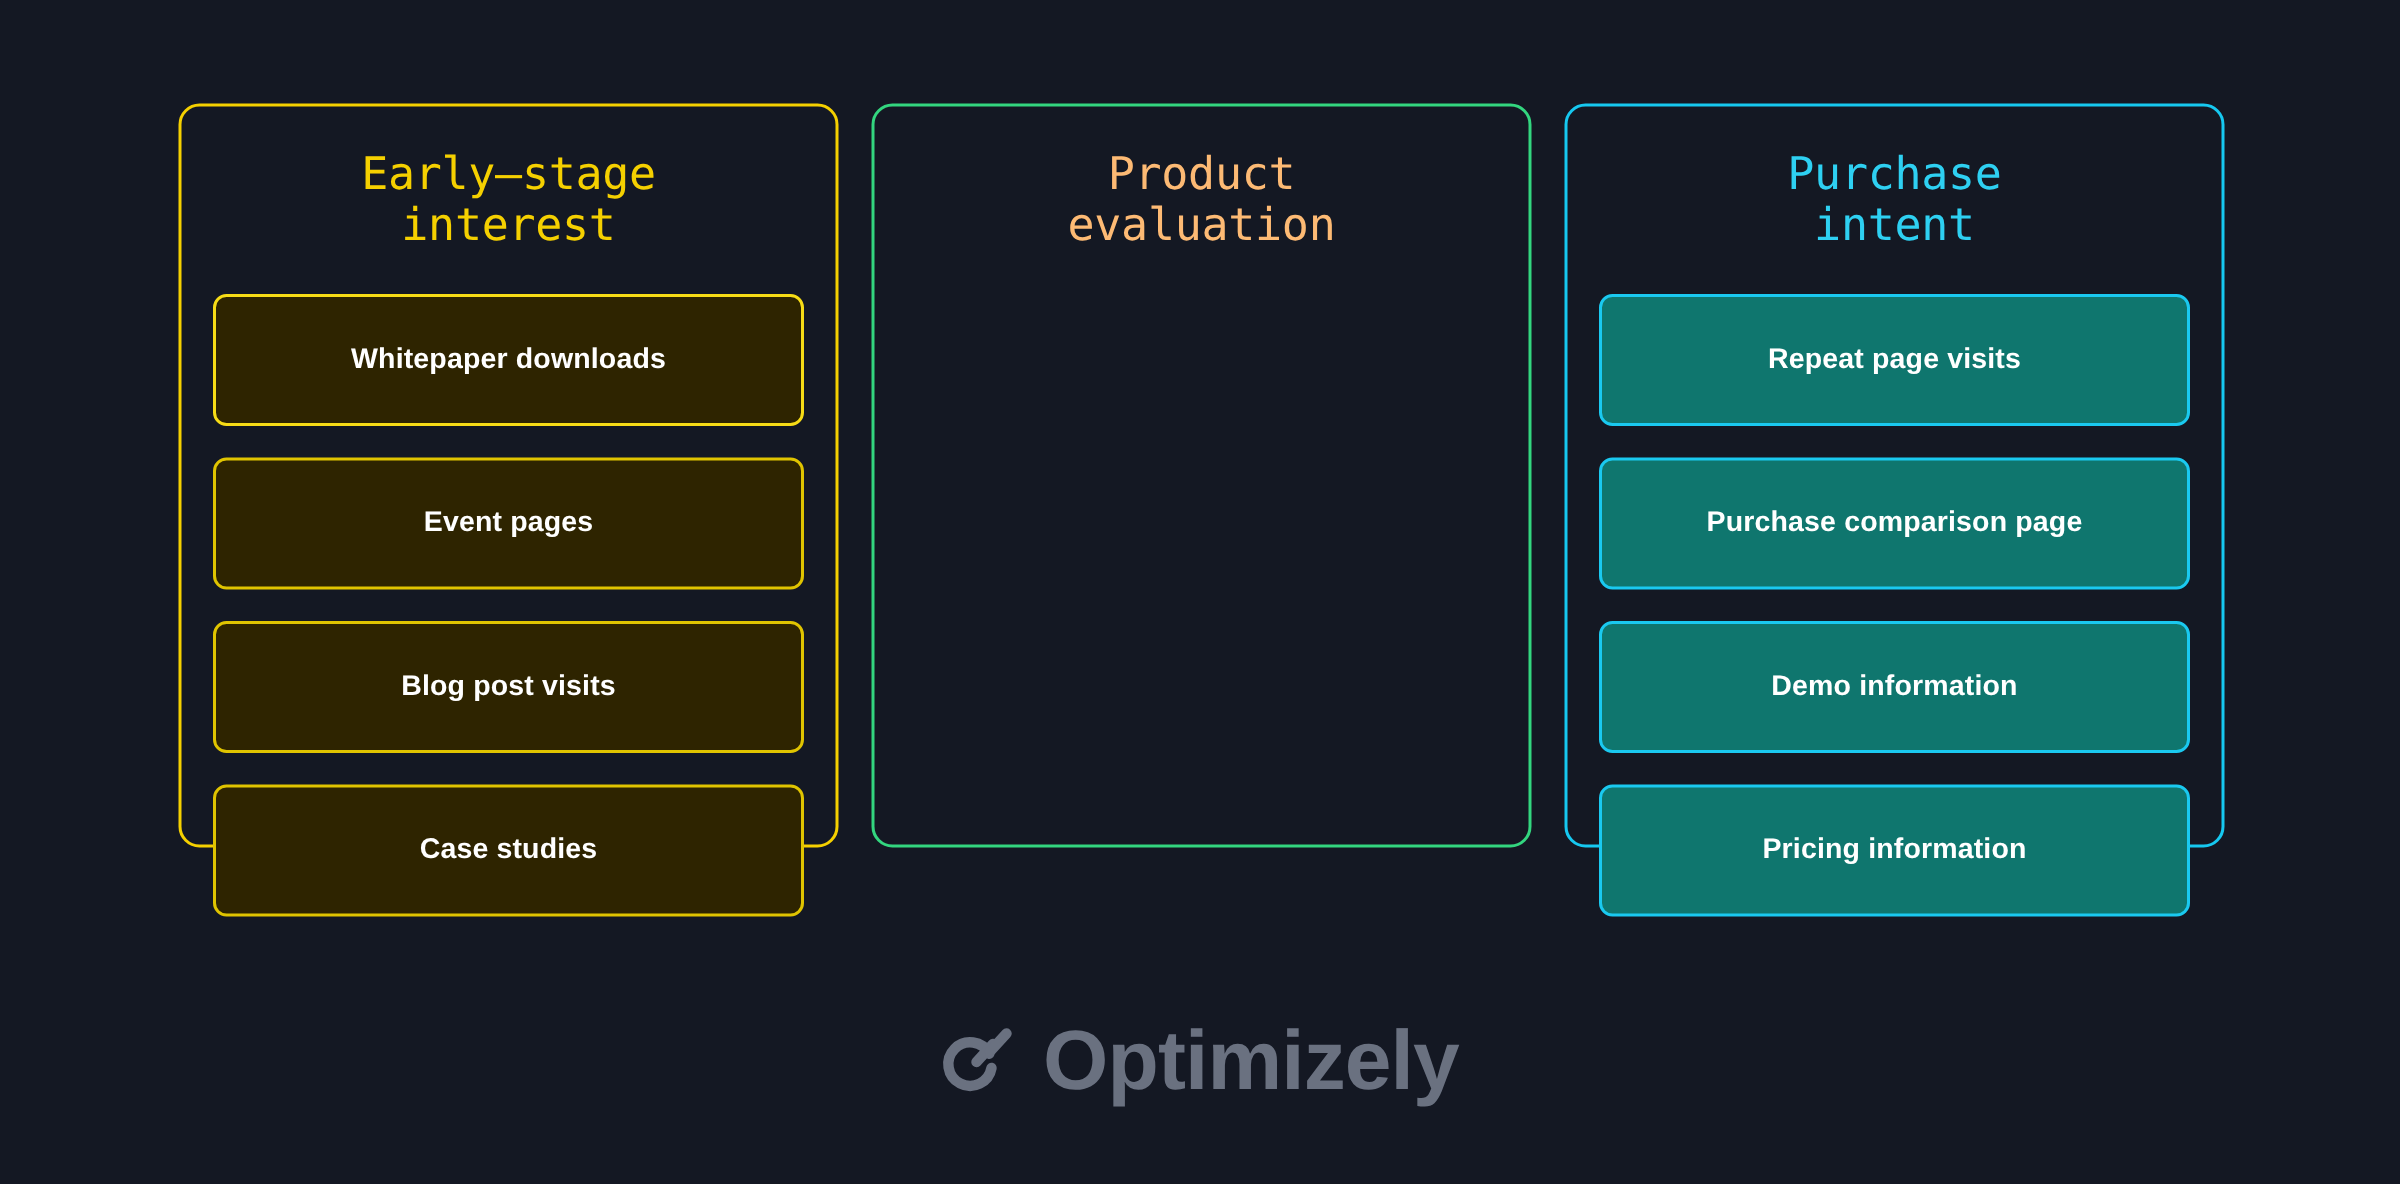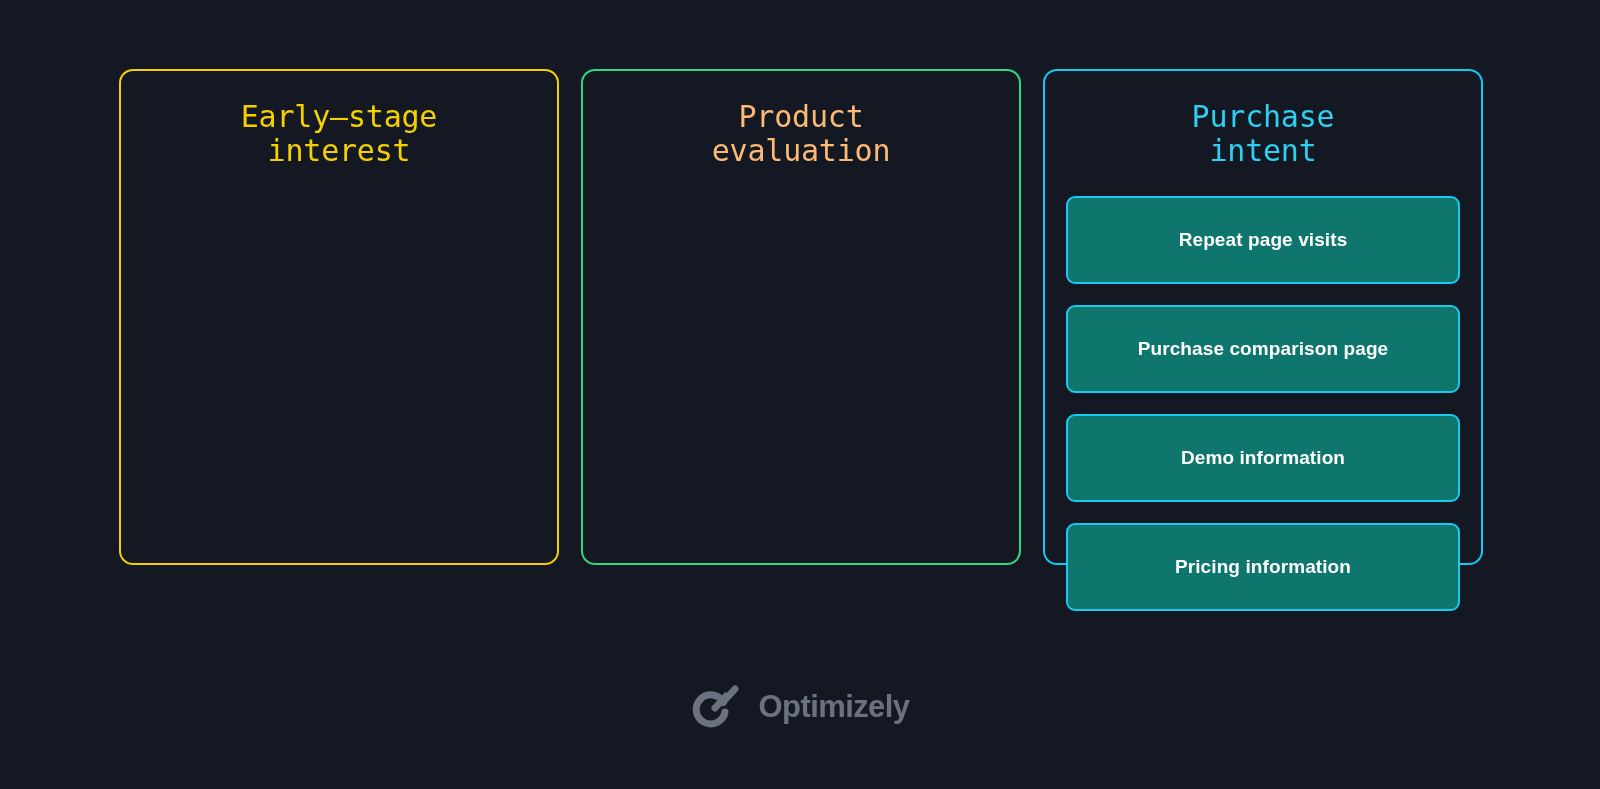--- a/index.html
+++ b/index.html
@@ -111,36 +111,50 @@
   }
 
   .logo-mark {
     width: 54px;
     height: 54px;
     display: block;
   }
 
   .logo-word {
     color: #6A7180;
-    font-size: 31px;
+    font-size: 56px;
     font-weight: 700;
     letter-spacing: -0.6px;
     line-height: 48px;
   }
 </style>
 </head>
 <body>
 
 <div class="stage">
 
   <div class="columns">
 
     <section class="column col-yellow">
       <h2 class="column-title">Early—stage
 interest</h2>
+      <div class="cards">
+        <div class="card card-lead">
+          <span class="card-label">Whitepaper downloads</span>
+        </div>
+        <div class="card">
+          <span class="card-label">Event pages</span>
+        </div>
+        <div class="card">
+          <span class="card-label">Blog post visits</span>
+        </div>
+        <div class="card">
+          <span class="card-label">Case studies</span>
+        </div>
+      </div>
     </section>
 
     <section class="column col-green">
       <h2 class="column-title">Product
 evaluation</h2>
     </section>
 
     <section class="column col-blue">
       <h2 class="column-title">Purchase
 intent</h2>

